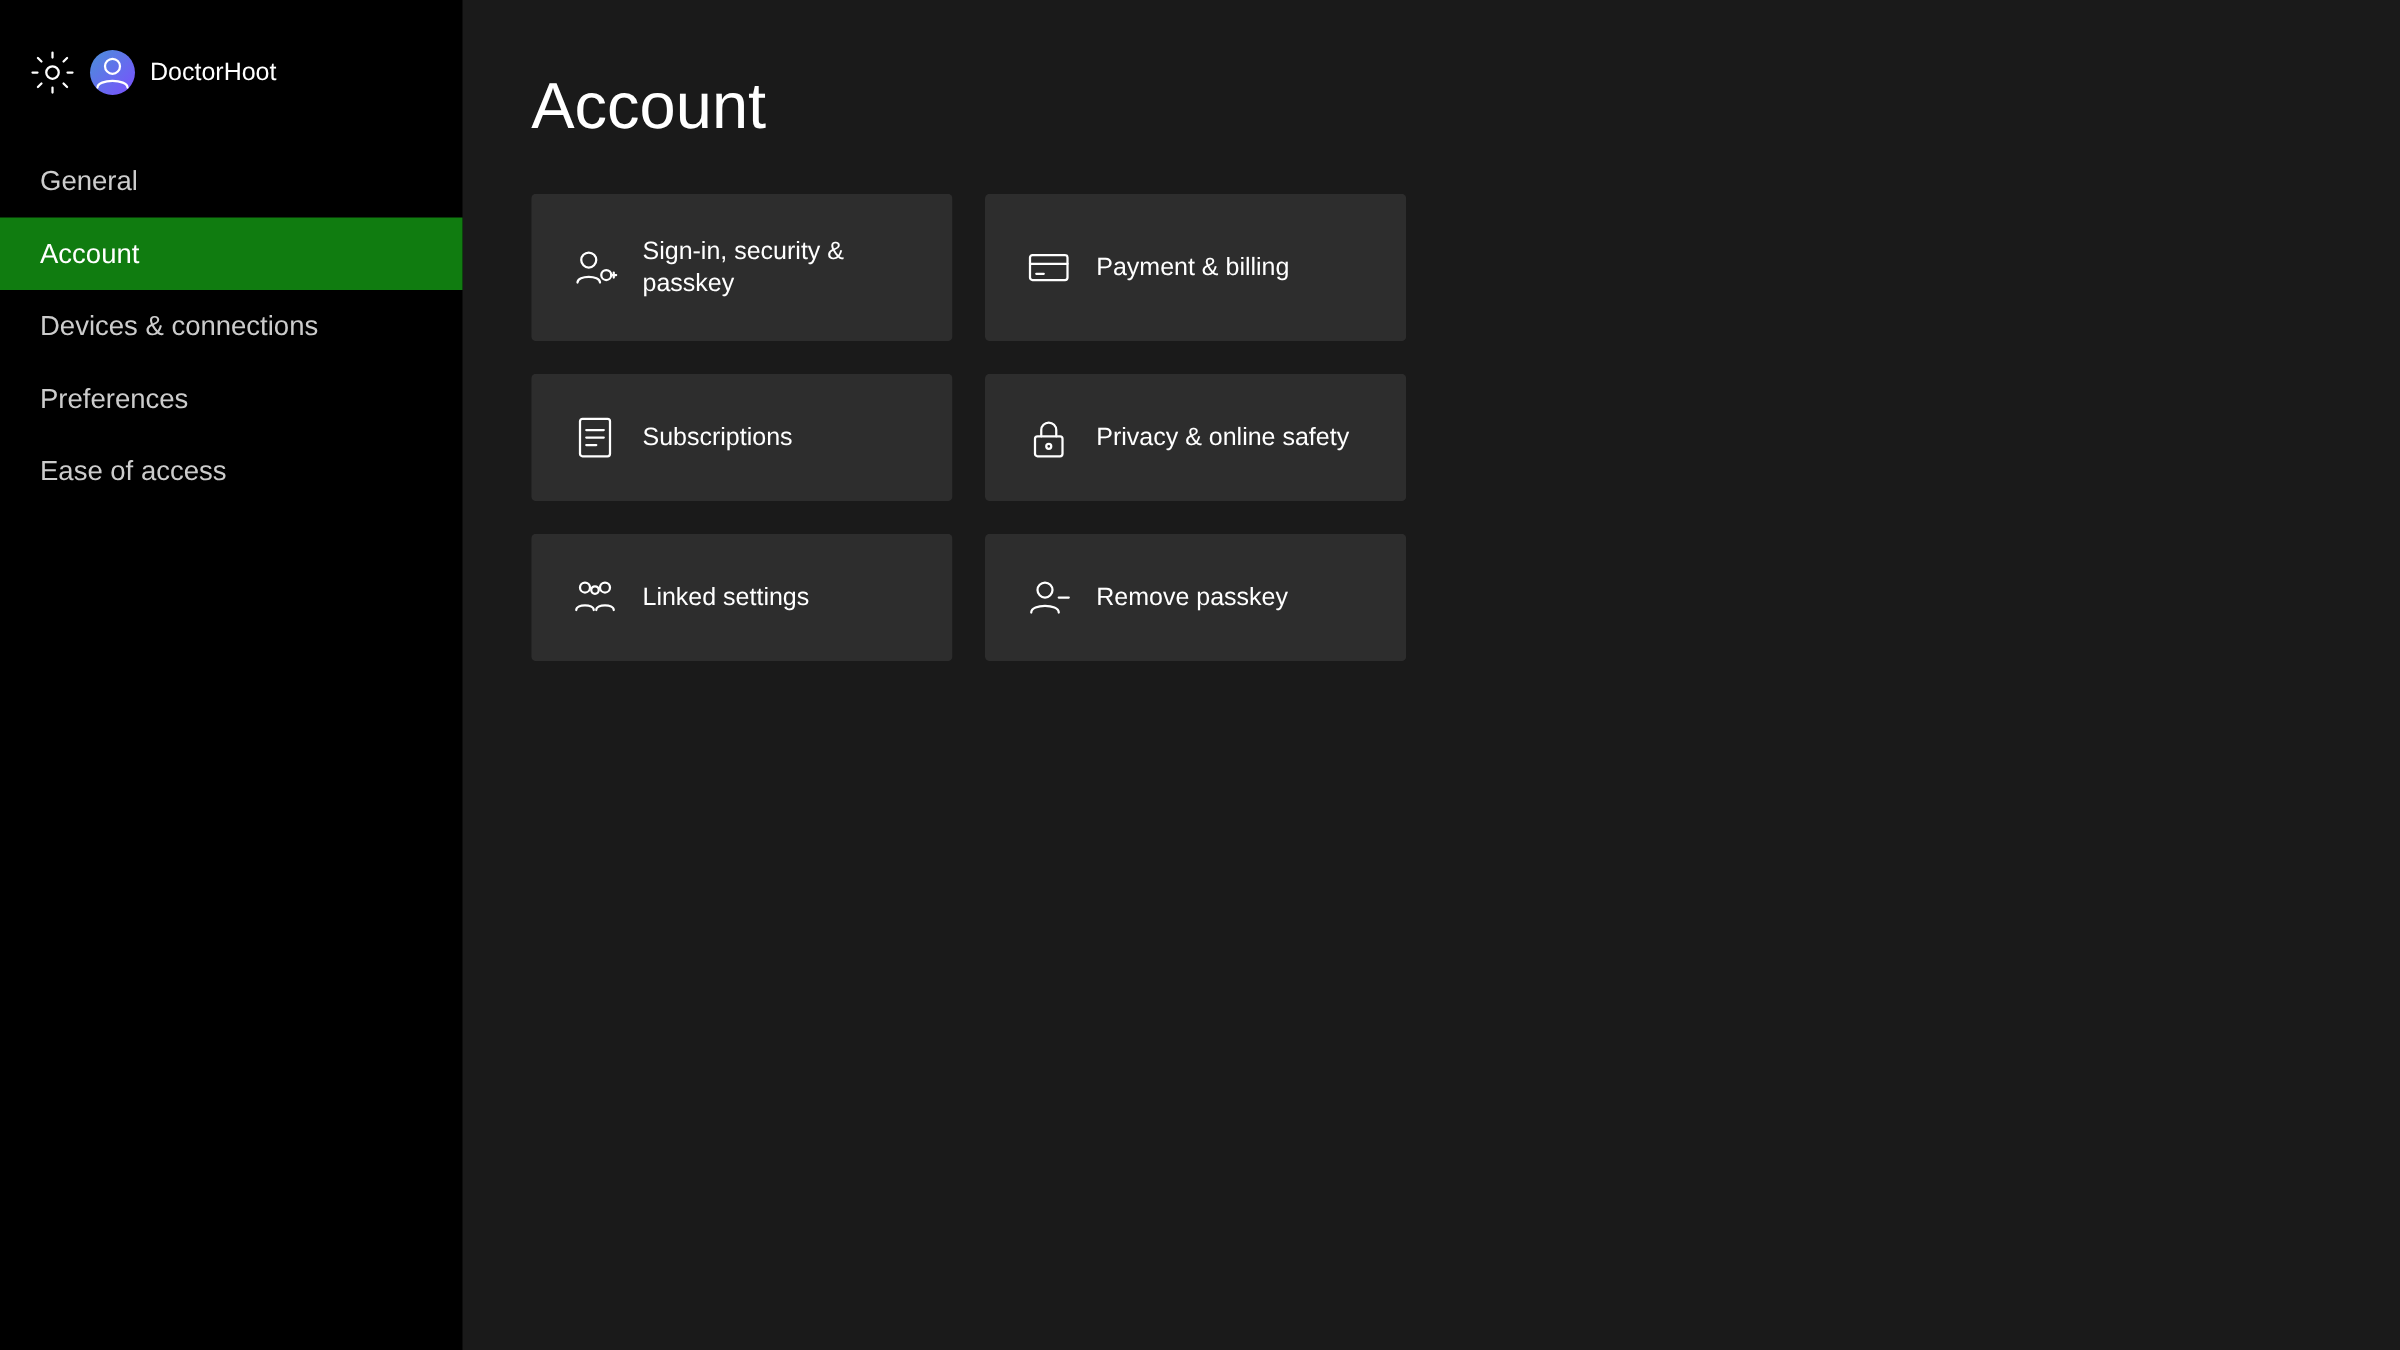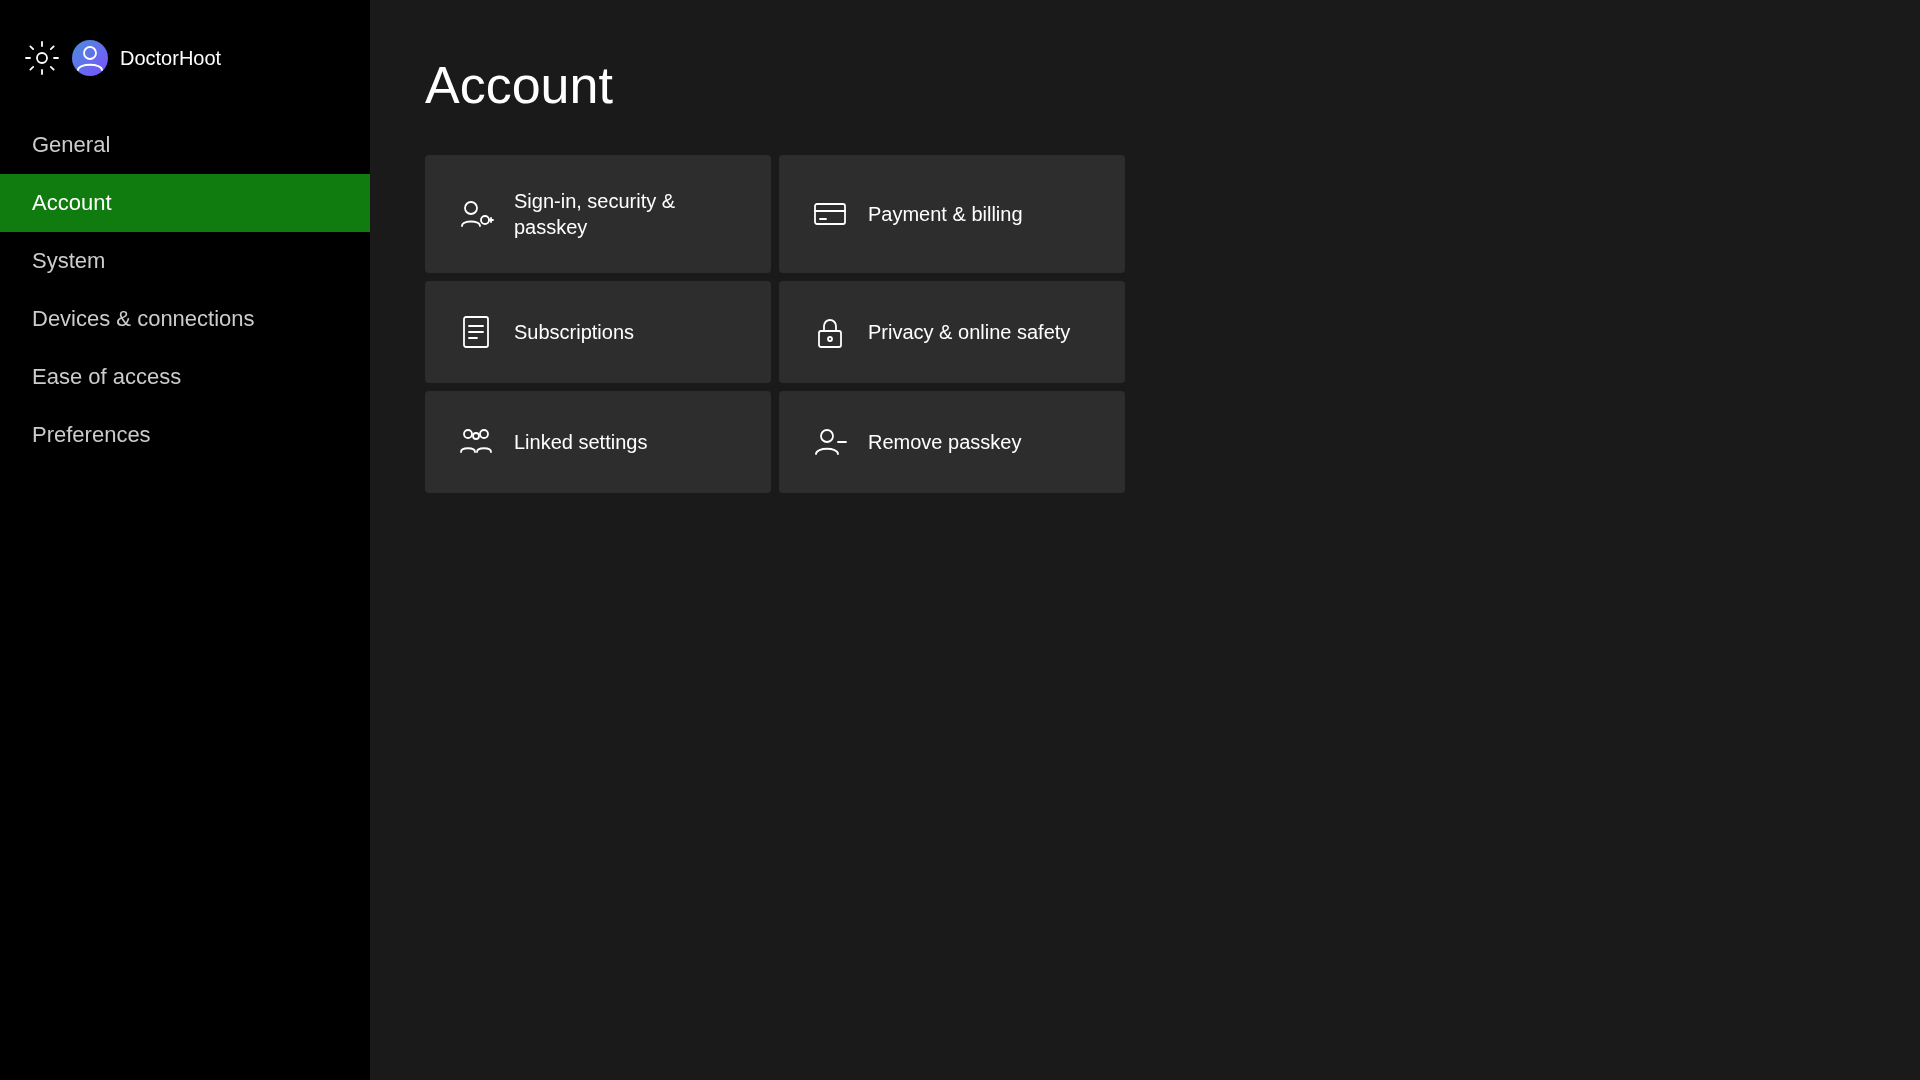--- a/index.html
+++ b/index.html
@@ -86,21 +86,21 @@
     .page-title {
       font-size: 52px;
       font-weight: 300;
       color: #ffffff;
       margin-bottom: 40px;
     }
 
     .grid {
       display: grid;
       grid-template-columns: 1fr 1fr;
-      gap: 8px;
+      gap: 26px;
       max-width: 700px;
     }
 
     .grid-item {
       background-color: #2d2d2d;
       border-radius: 4px;
       padding: 30px 30px;
       display: flex;
       align-items: center;
       gap: 20px;
@@ -154,24 +154,23 @@
         <circle cx="18" cy="13" r="6"></circle>
         <path d="M6 30c0-7 24-7 24 0"></path>
       </svg>
     </div>
     <span class="sidebar-username">DoctorHoot</span>
   </div>
 
   <nav class="sidebar-nav">
   <div class="nav-item">General</div>
       <div class="nav-item active">Account</div>
-      <div class="nav-item">System</div>
       <div class="nav-item">Devices &amp; connections</div>
+      <div class="nav-item">Preferences</div>
       <div class="nav-item">Ease of access</div>
-      <div class="nav-item">Preferences</div>
     </nav>
 </aside>
 
 <main class="main-content">
   <h1 class="page-title">Account</h1>
 
   <div class="grid">
   <div class="grid-item">
         <div class="grid-icon"><svg viewBox="0 0 36 36" width="36" height="36" stroke="#ffffff" stroke-width="2">
         <circle cx="13" cy="12" r="6"></circle>

